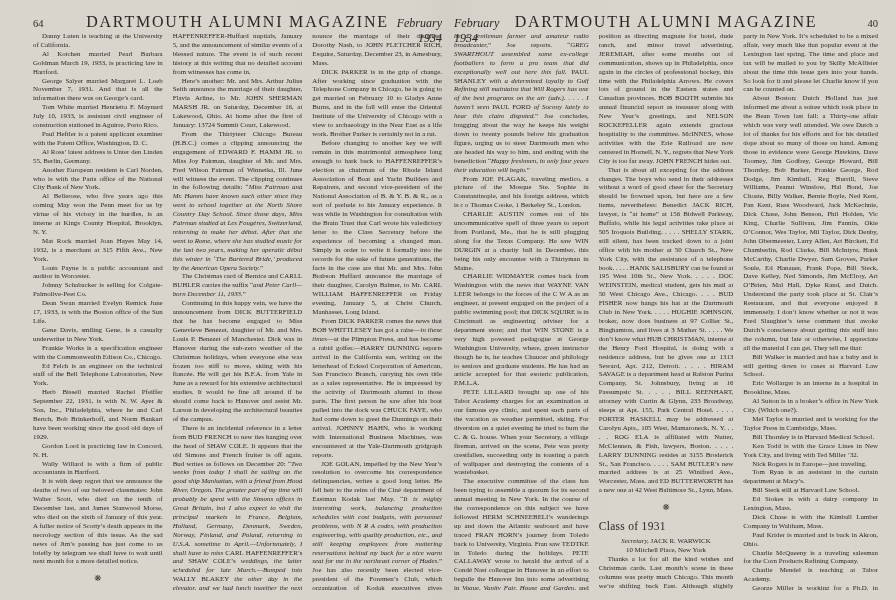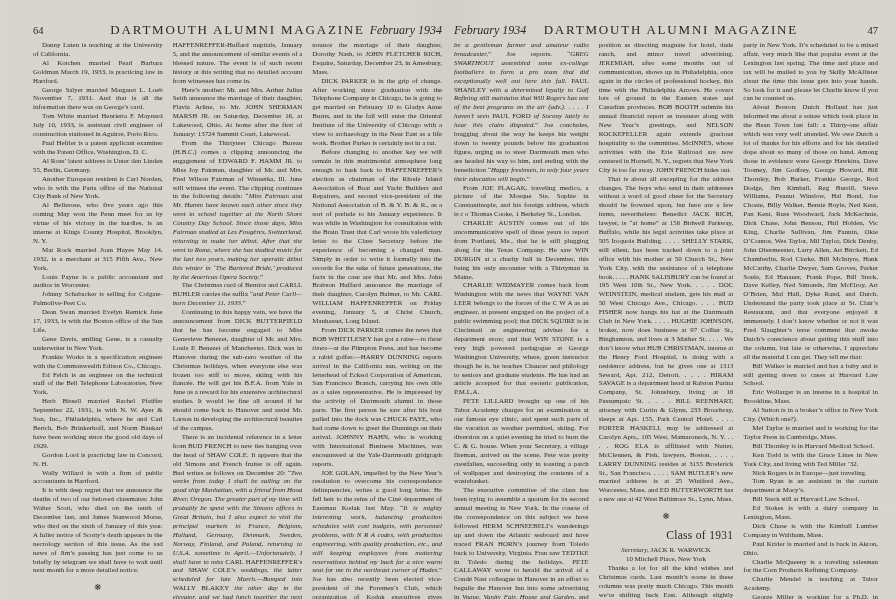--- a/index.html
+++ b/index.html
@@ -8,37 +8,37 @@
     background:#d8d4cb;
     font-family:"Liberation Serif","DejaVu Serif",serif;
     color:#2b2722;
   }
   .spread{display:flex;width:896px;height:600px;}
   .page{width:448px;height:600px;box-sizing:border-box;}
   .page-left{padding:0 6px 0 33px;background:linear-gradient(90deg,#d9d5cc 0%,#d8d4cb 92%,#d3cfc6 100%);}
   .page-right{padding:0 18px 0 6px;background:linear-gradient(90deg,#d3cfc6 0%,#d8d4cb 8%,#d9d5cc 100%);}
   .pghead{
     display:flex;justify-content:space-between;align-items:baseline;
-    padding-top:22px;height:13px;
+    padding-top:13px;height:13px;
   }
   .folio{font-size:10.5px;width:80px;}
   .folio.right{text-align:right;}
-  .mast{flex:1;text-align:right;font-size:13px;letter-spacing:1.8px;white-space:nowrap;}
+  .mast{flex:1;text-align:left;font-size:16px;letter-spacing:1.8px;white-space:nowrap;}
   .issuedate{font-size:12px;font-style:italic;width:80px;}
   .issuedate.right{text-align:right;}
   .cols{display:flex;gap:10px;margin-top:6px;height:558px;overflow:hidden;}
   .col{
     flex:1;overflow:hidden;
     font-size:6.9px;line-height:8.9px;
     text-align:justify;
   }
   .para{text-indent:9px;}
   .para.cont{text-indent:0;}
   .class-heading{
-    text-align:right;text-indent:0;
+    text-align:left;text-indent:0;
     font-size:11.5px;line-height:13px;
     margin:8px 0 4px;letter-spacing:.3px;
   }
   .sec-line,.addr-line{text-align:center;text-indent:0;}
   .orn{
     text-align:center;margin:8px 0 7px;
     font-size:8.5px;line-height:9px;
     font-family:"DejaVu Sans",sans-serif;color:#37332c;
   }
 </style>
@@ -91,21 +91,21 @@
           <div class="para">From DICK PARKER comes the news that BOB WHITTLESEY has got a raise—<i>in these times</i>—at the Plimpton Press, and has become a rabid golfer.—HARRY DUNNING reports arrival in the California sun, writing on the letterhead of Ecksol Corporation of American, San Francisco Branch, carrying his own title as a sales representative. He is impressed by the activity of Dartmouth alumni in those parts. The first person he saw after his boat pulled into the dock was CHUCK FAYE, who had come down to greet the Dunnings on their arrival. JOHNNY HAHN, who is working with International Business Machines, was encountered at the Yale-Dartmouth gridgraph reports.</div>
           <div class="para">JOE GOLAN, impelled by the New Year’s resolution to overcome his correspondence delinquencies, writes a good long letter. He fell heir to the reins of the Ciné department of Eastman Kodak last May. “<i>It is mighty interesting work, balancing production schedules with cost budgets, with personnel problems, with N R A codes, with production engineering, with quality production, etc., and still keeping employees from muttering reservations behind my back for a nice warm seat for me in the northeast corner of Hades.</i>” Joe has also recently been elected vice-president of the Foremen’s Club, which organization of Kodak executives gives dinners at which nationally known speakers lecture. Joe and Carol toured New England during the summer and observed ACE DREHER in his native haunts. “</div>
         </div>
       </div>
   </section>
 
   <section class="page page-right">
     <header class="pghead">
       <span class="issuedate">February 1934</span>
       <span class="mast">DARTMOUTH ALUMNI MAGAZINE</span>
-      <span class="folio right">47</span>
+      <span class="folio right">40</span>
     </header>
     <div class="cols">
         <div class="col">
           <div class="para cont"><i>be a gentleman farmer and amateur radio broadcaster,</i>” Joe reports. “<i>GREG SWARTHOUT assembled some ex-college footballers to form a pro team that did exceptionally well out here this fall.</i> PAUL SHANLEY <i>with a determined loyalty to Gulf Refining still maintains that Will Rogers has one of the best programs on the air (adv.). . . . . I haven’t seen</i> PAUL FORD <i>of Socony lately to hear this claim disputed.</i>” Joe concludes, bragging about the way he keeps his weight down to twenty pounds below his graduation figure, urging us to steer Dartmouth men who are headed his way to him, and ending with the benediction “<i>Happy freshmen, in only four years their education will begin.</i>”</div>
           <div class="para">From JOE PLAGAK, traveling medico, a picture of the Mosque Ste. Sophie in Constantinople, and his foreign address, which is c o Thomas Cooke, 1 Berkeley St., London.</div>
           <div class="para">CHARLIE AUSTIN comes out of his uncommunicative spell of three years to report from Portland, Me., that he is still plugging along for the Texas Company. He saw WIN DURGIN at a charity ball in December, this being his only encounter with a Thirtyman in Maine.</div>
           <div class="para">CHARLIE WIDMAYER comes back from Washington with the news that WAYNE VAN LEER belongs to the forces of the C W A as an engineer, at present engaged on the project of a public swimming pool; that DICK SQUIRE is in Cincinnati as engineering adviser for a department store; and that WIN STONE is a very high powered pedagogue at George Washington University, where, green instructor though he is, he teaches Chaucer and philology to seniors and graduate students. He has had an article accepted for that esoteric publication, P.M.L.A.</div>
           <div class="para">PETE LILLARD brought up one of his Tabor Academy charges for an examination at our famous eye clinic, and spent such parts of the vacation as weather permitted, skiing. For diversion on a quiet evening he tried to burn the C. &amp; G. house. When your Secretary, a village fireman, arrived on the scene, Pete was pretty crestfallen, succeeding only in toasting a patch of wallpaper and destroying the contents of a wastebasket.</div>
           <div class="para">The executive committee of the class has been trying to assemble a quorum for its second annual meeting in New York. In the course of the correspondence on this subject we have followed HERM SCHNEEBELI’s wanderings up and down the Atlantic seaboard and have traced FRAN HORN’s journey from Toledo back to University, Virginia. Fran saw TEDTKE in Toledo during the holidays. PETE CALLAWAY wrote to herald the arrival of a Condé Nast colleague in Hanover in an effort to beguile the Hanover Inn into some advertising in <i>Vogue, Vanity Fair, House and Garden,</i> and  This colleague, a pleasant fellow full of Condé Nast  reports the good Callaway as breezing along beautifully with Condé Nast and at present enjoying (this is the word) a</div>
         </div>

